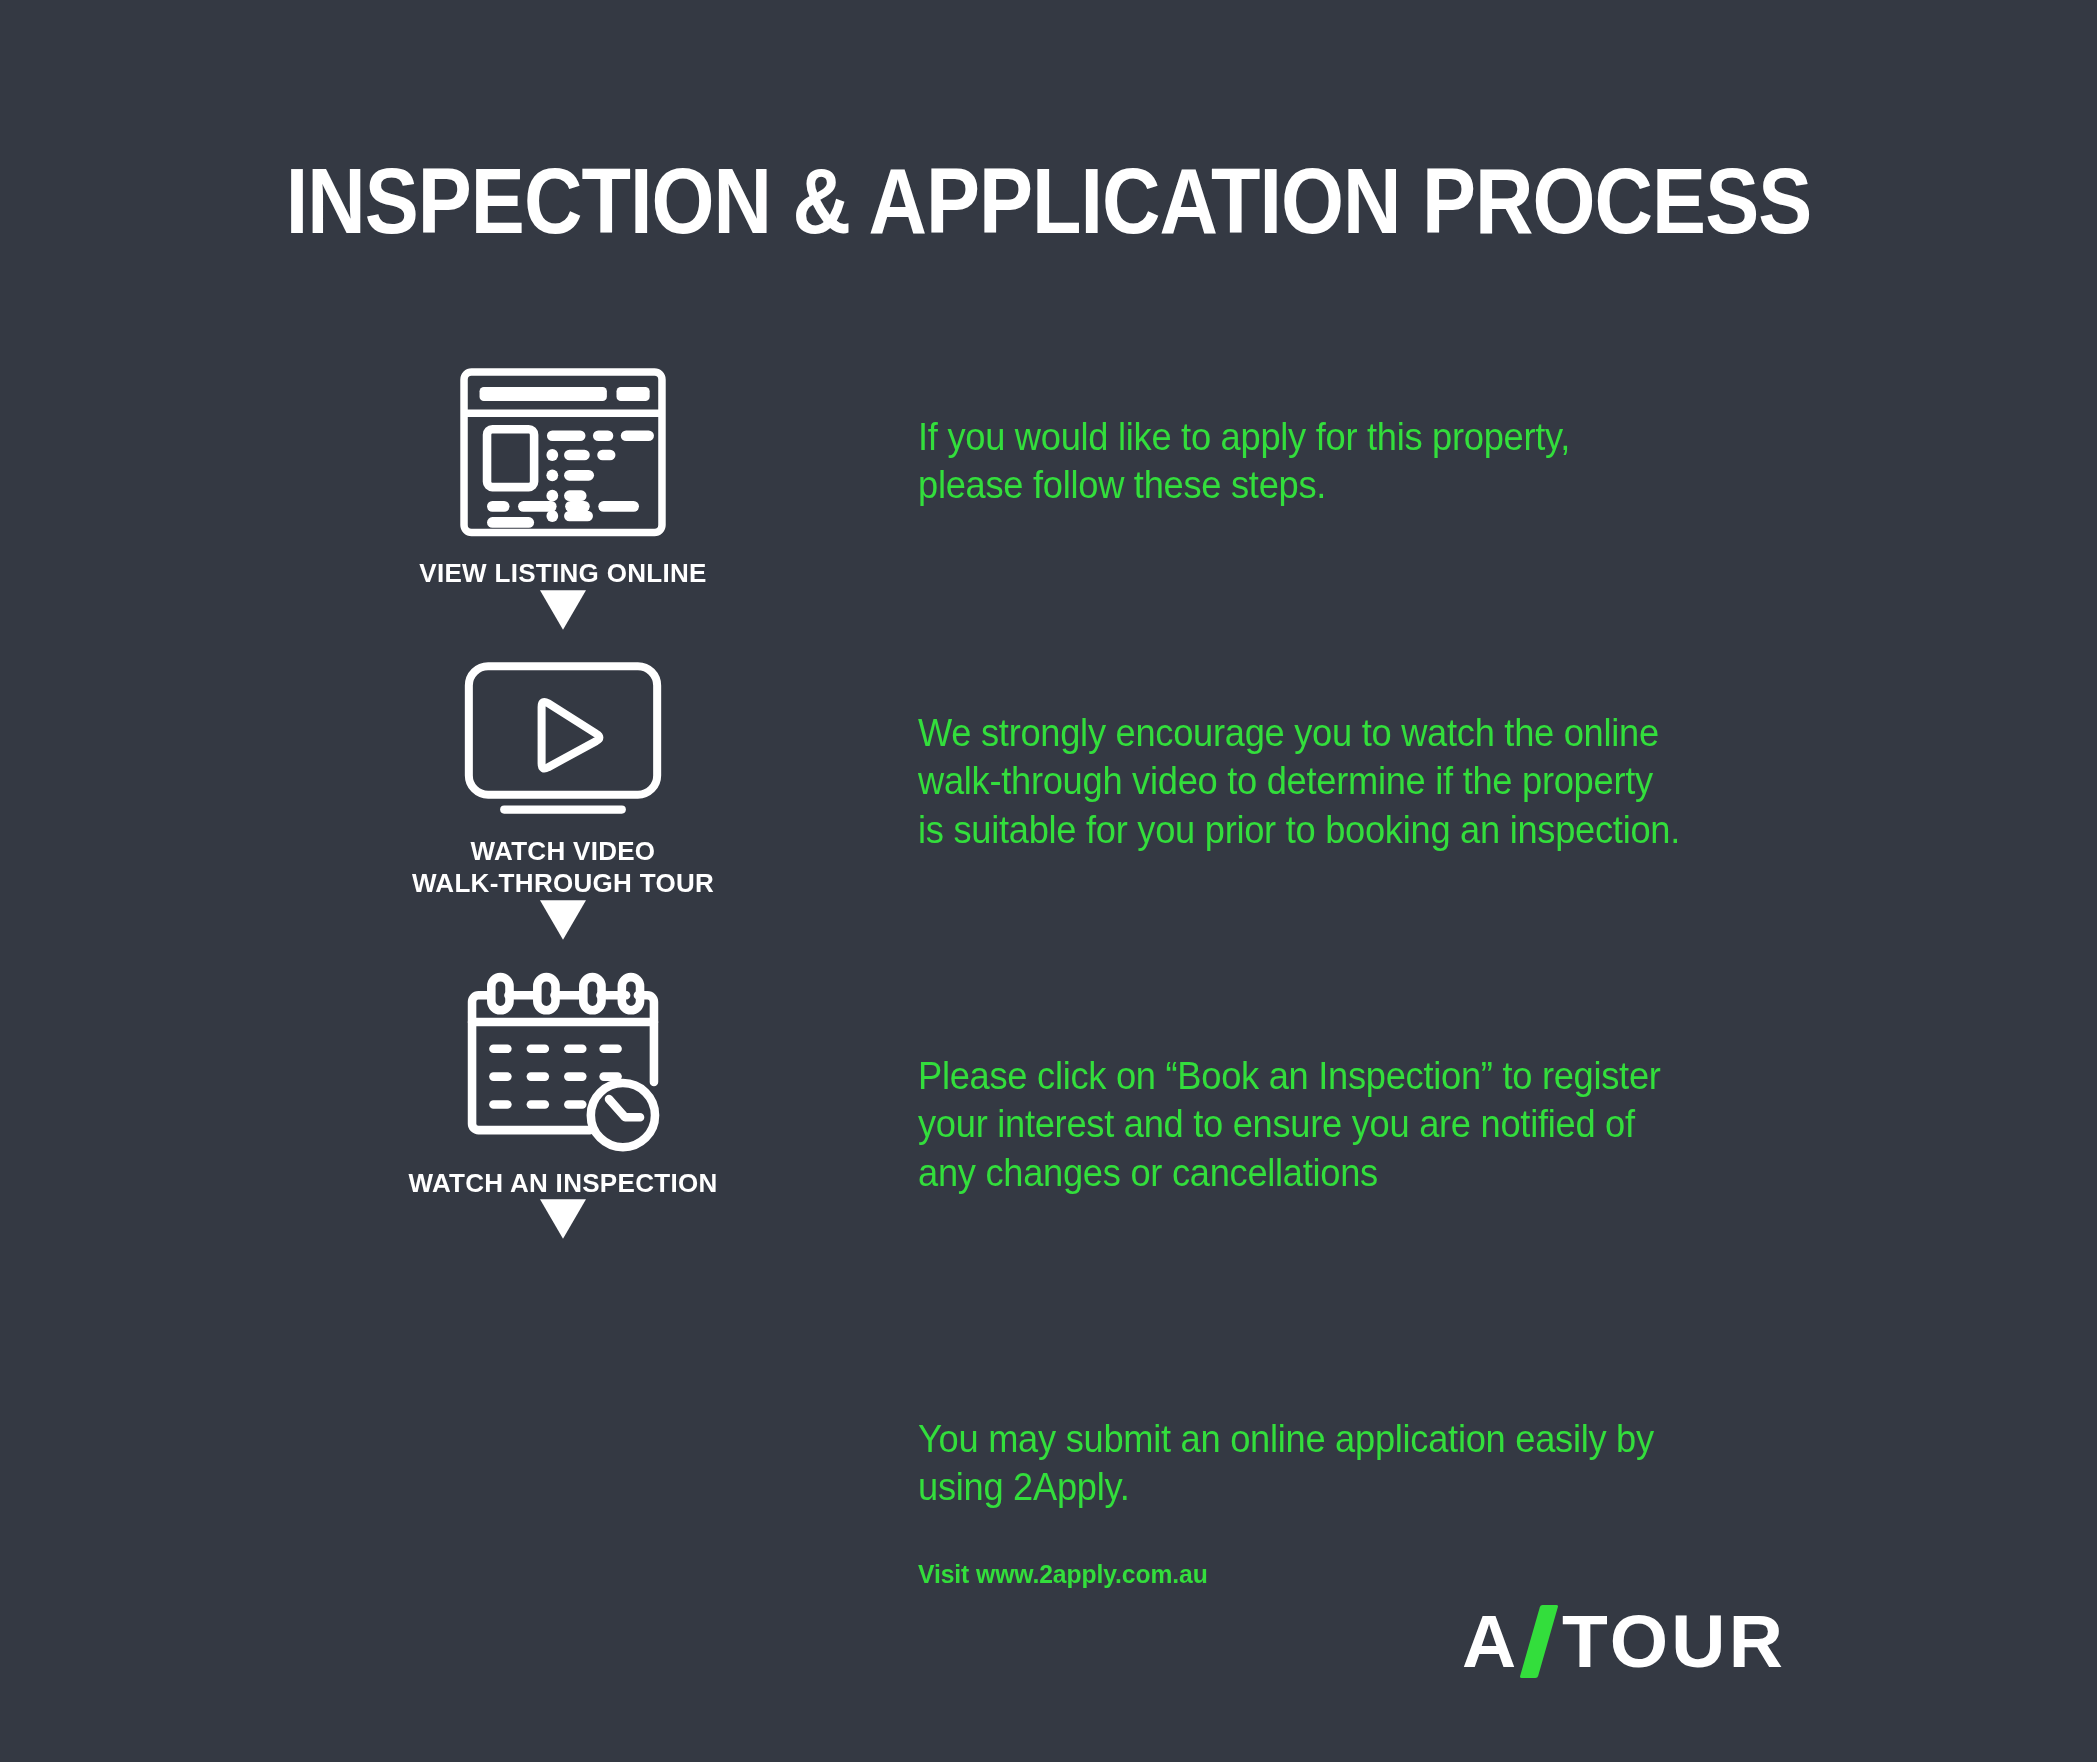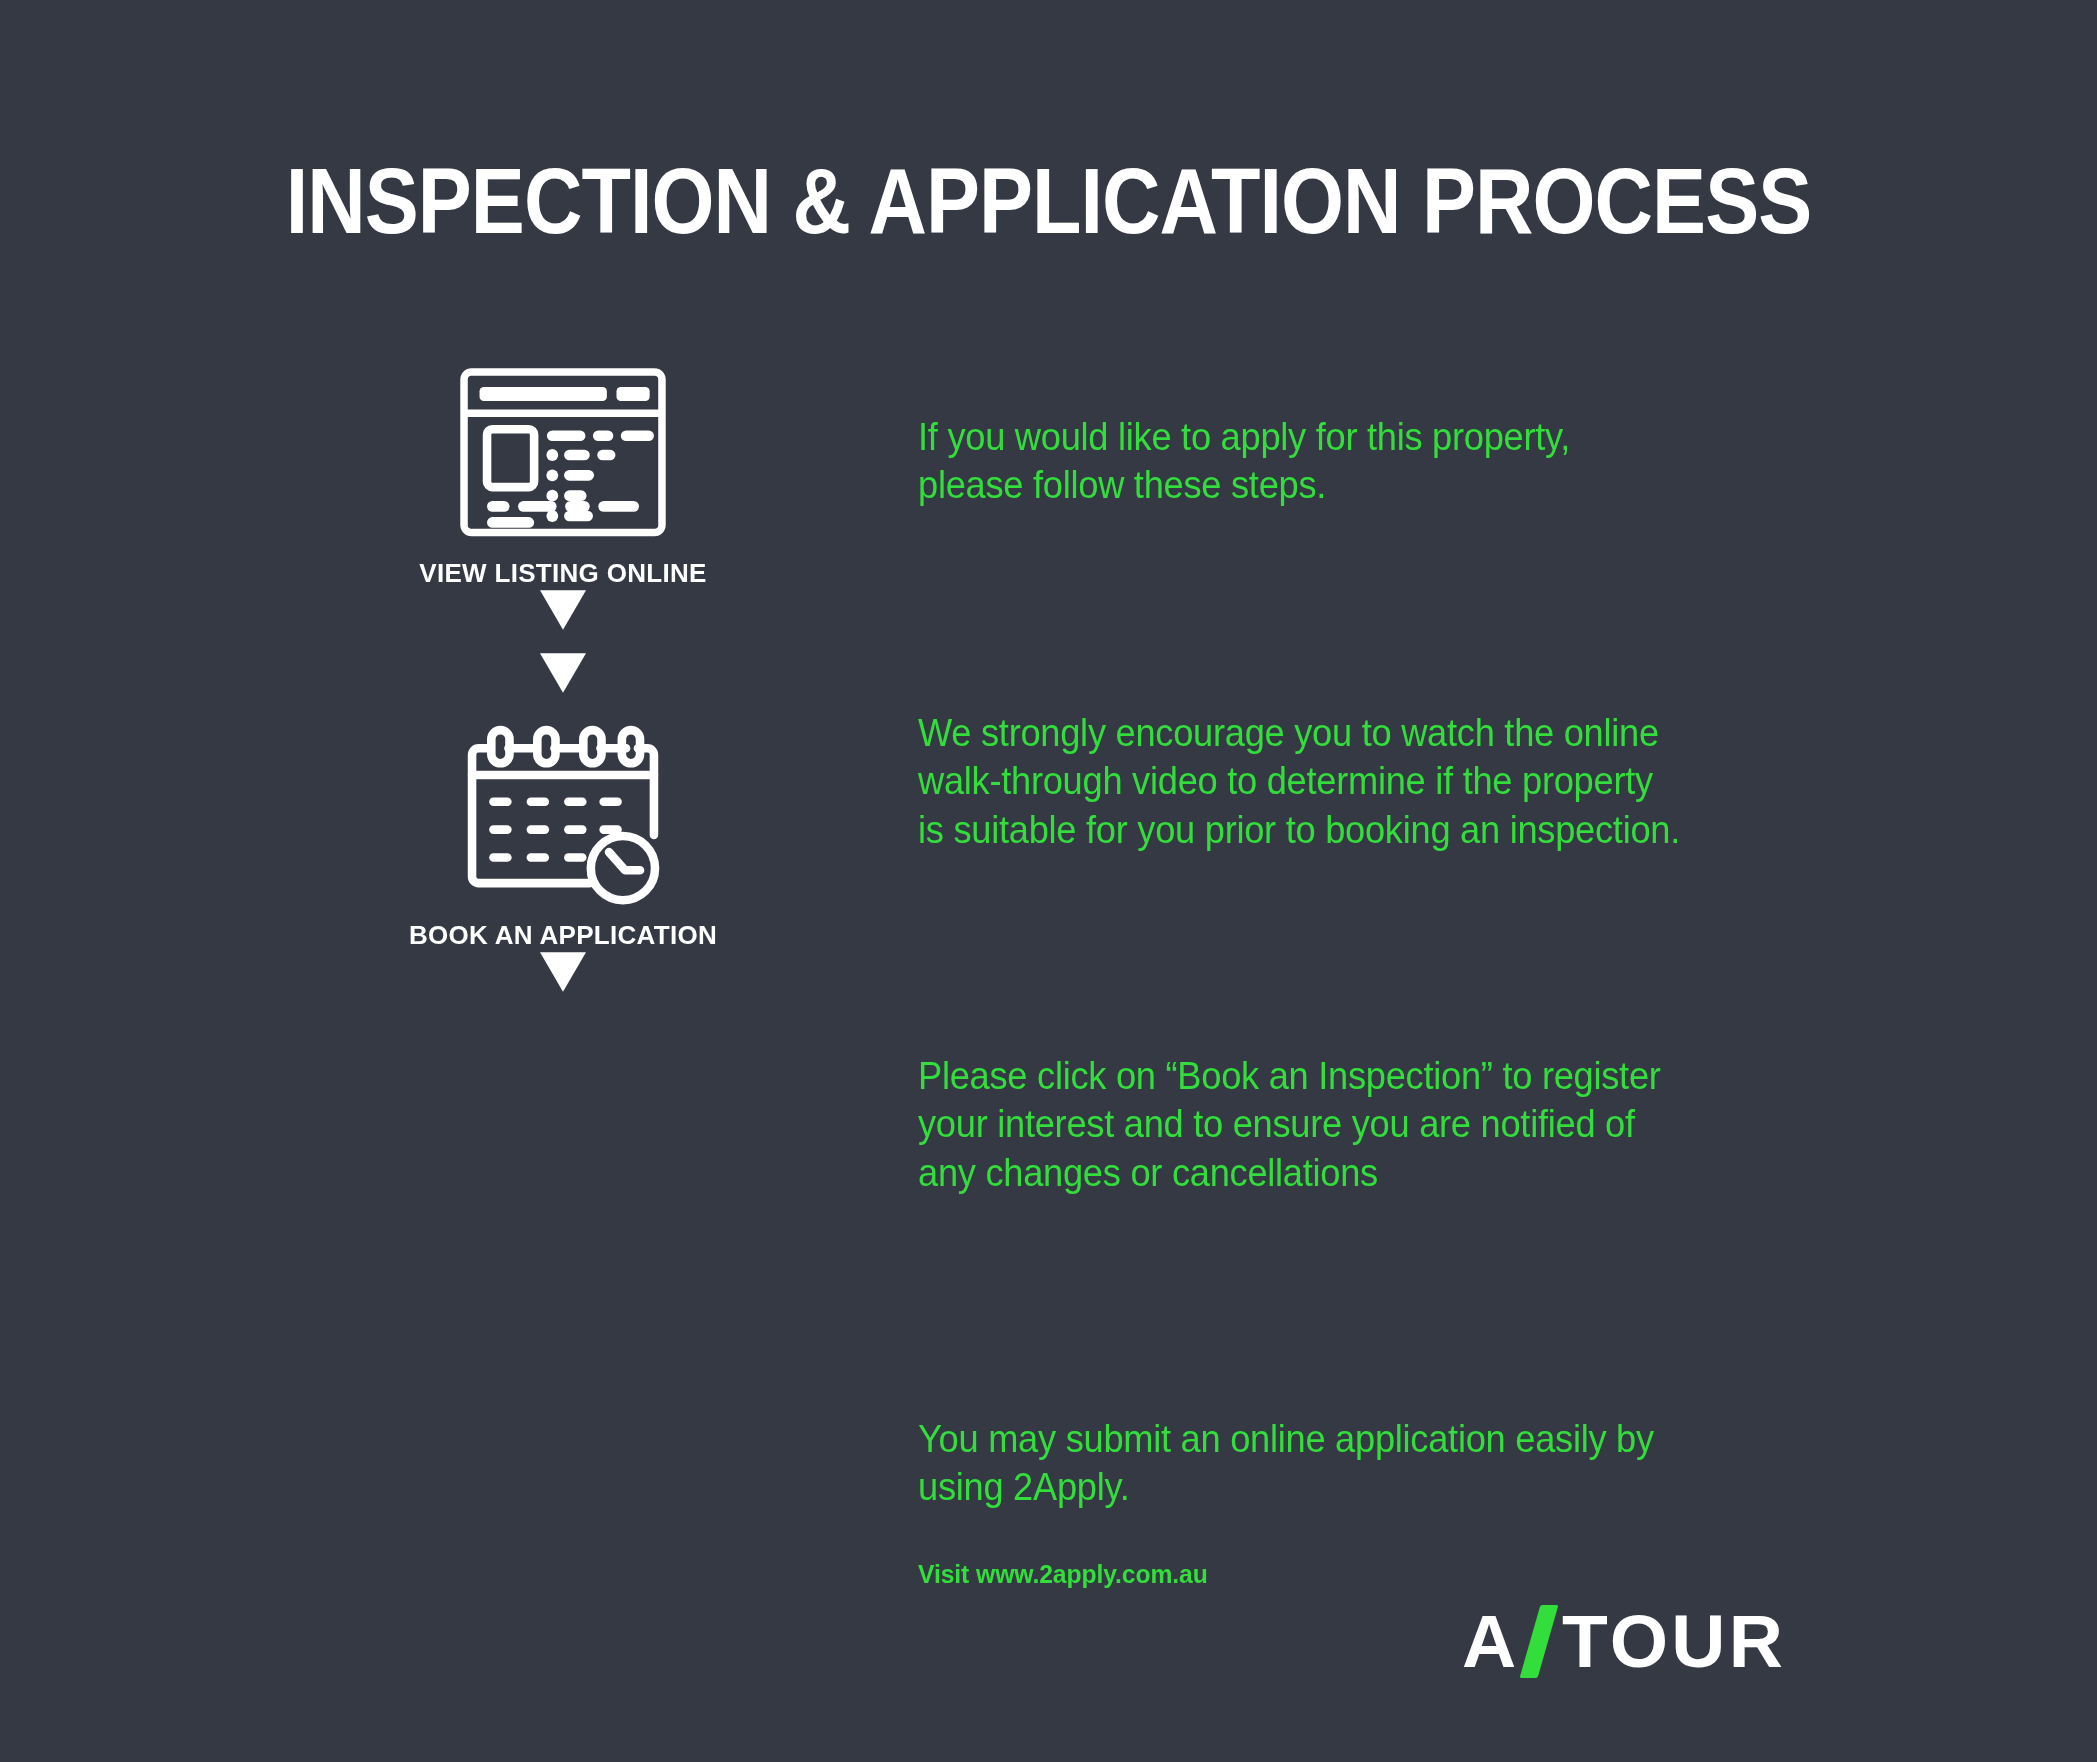--- a/index.html
+++ b/index.html
@@ -168,20 +168,31 @@
       </svg>
       <div class="step-label">VIEW LISTING ONLINE</div>
     </div>
 
     <div class="arrow">
       <svg width="46" height="40" viewBox="0 0 86 74">
         <polygon points="0,0 86,0 43,74" fill="#ffffff"></polygon>
       </svg>
     </div>
 
+    <div class="step">
+      <svg class="step-icon" width="214" height="172" viewBox="0 0 400 320">
+        <g fill="none" stroke="#ffffff" stroke-width="15" stroke-linecap="round" stroke-linejoin="round">
+          <rect x="24" y="24" width="352" height="240" rx="36"></rect>
+          <path d="M160,100 q0,-14 12,-7 L262,150 q12,7 0,14 L172,213 q-12,7 -12,-7 Z"></path>
+          <line x1="90" y1="292" x2="310" y2="292"></line>
+        </g>
+      </svg>
+      <div class="step-label">WATCH VIDEO
+WALK-THROUGH TOUR</div>
+    </div>
 
     <div class="arrow">
       <svg width="46" height="40" viewBox="0 0 86 74">
         <polygon points="0,0 86,0 43,74" fill="#ffffff"></polygon>
       </svg>
     </div>
 
     <div class="step">
       <svg class="step-icon" width="214" height="193" viewBox="0 0 400 360">
         <g fill="none" stroke="#ffffff" stroke-width="16" stroke-linecap="round" stroke-linejoin="round">
@@ -207,21 +218,21 @@
           <rect x="268" y="204" width="42" height="16" rx="8"></rect>
           <rect x="62" y="256" width="42" height="16" rx="8"></rect>
           <rect x="132" y="256" width="42" height="16" rx="8"></rect>
           <rect x="202" y="256" width="42" height="16" rx="8"></rect>
         </g>
         <g fill="none" stroke="#ffffff" stroke-width="16" stroke-linecap="round" stroke-linejoin="round">
           <circle cx="312" cy="284" r="60"></circle>
           <path d="M286,254 L316,288 h28"></path>
         </g>
       </svg>
-      <div class="step-label">BOOK AN APPLICATION</div>
+      <div class="step-label">WATCH AN INSPECTION</div>
     </div>
 
     <div class="arrow">
       <svg width="46" height="40" viewBox="0 0 86 74">
         <polygon points="0,0 86,0 43,74" fill="#ffffff"></polygon>
       </svg>
     </div>
 
 
   </div>

